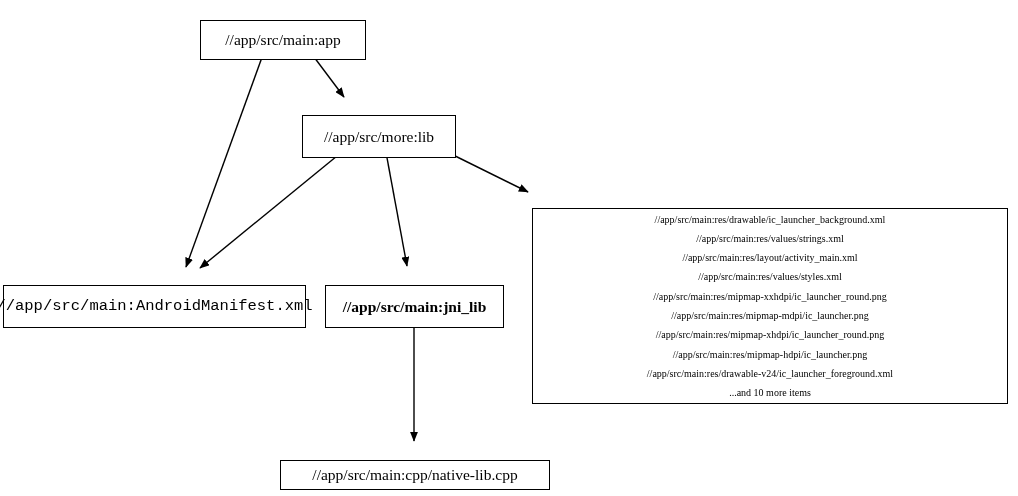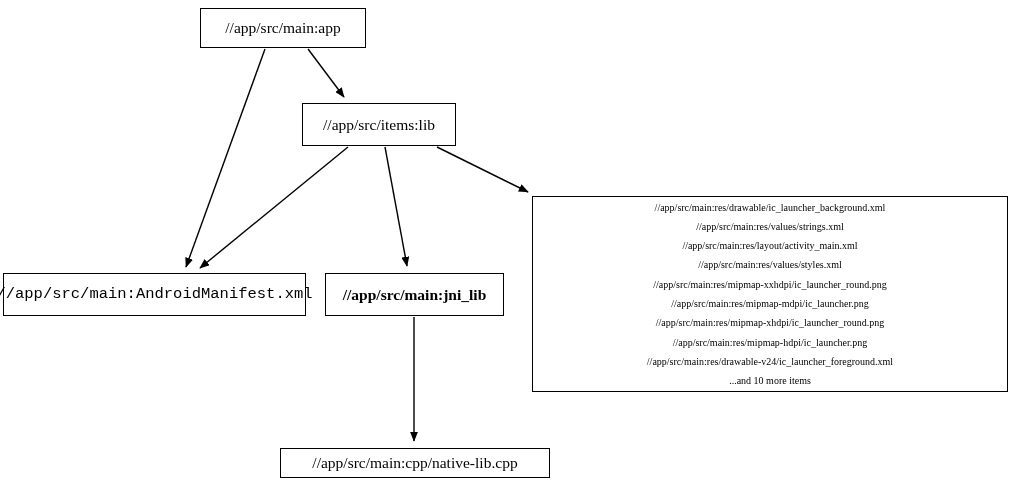--- a/index.html
+++ b/index.html
@@ -31,20 +31,21 @@
     position: absolute;
     box-sizing: border-box;
     border: 1px solid #000000;
     background: #ffffff;
     display: flex;
     align-items: center;
     justify-content: center;
     text-align: center;
     line-height: 1.0;
     white-space: pre;
+    margin-top: 12px;
   }
   .node-label {
     display: block;
     font-size: 15.5px;
     letter-spacing: 0px;
     white-space: pre;
   }
   .node-multiline .node-label {
     font-size: 10px;
     line-height: 19.3px;
@@ -81,21 +82,21 @@
 
       <path d="M 414 317 L 414 441" marker-end="url(#arrowhead)"></path>
     </g>
   </svg>
 
   <div class="graph-node" id="node-app">
     <span class="node-label">//app/src/main:app</span>
   </div>
 
   <div class="graph-node" id="node-lib">
-    <span class="node-label">//app/src/items:lib</span>
+    <span class="node-label">//app/src/more:lib</span>
   </div>
 
   <div class="graph-node" id="node-manifest">
     <span class="node-label">//app/src/main:AndroidManifest.xml</span>
   </div>
 
   <div class="graph-node" id="node-jnilib">
     <span class="node-label">//app/src/main:jni_lib</span>
   </div>
 

